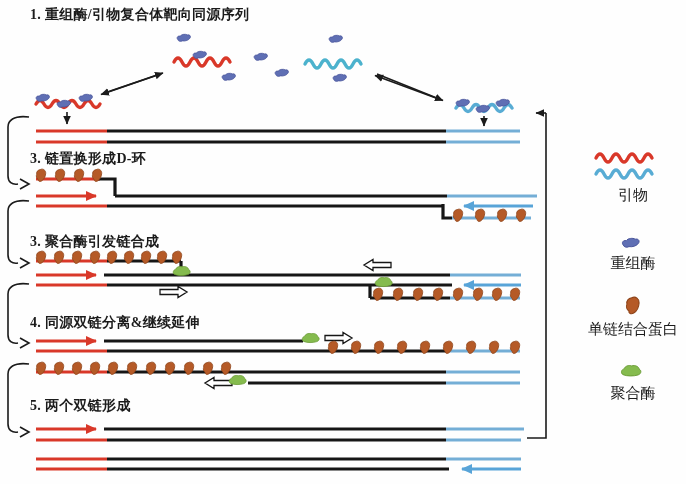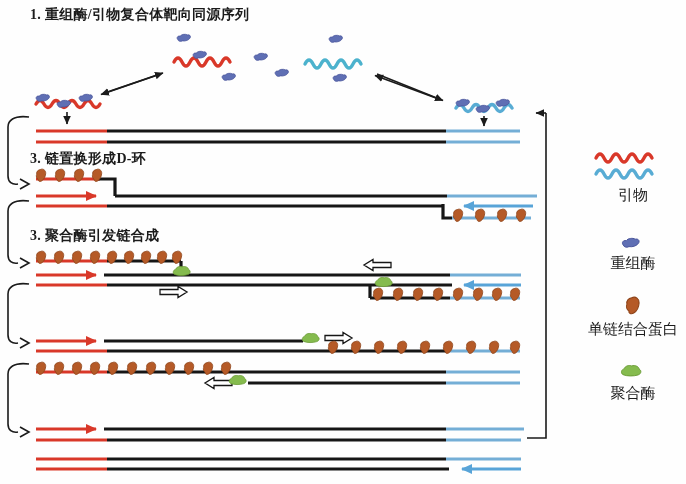--- a/index.html
+++ b/index.html
@@ -230,20 +230,22 @@
       <path class="wavy wr" d="M596,158 q4,-8 8,0 t8,0 t8,0 t8,0 t8,0 t8,0 t8,0"></path>
       <path class="wavy wb" d="M596,174 q4,-8 8,0 t8,0 t8,0 t8,0 t8,0 t8,0 t8,0"></path>
       <use href="#recP" transform="translate(621,238) scale(1.25)"></use>
       <use href="#ssbP" transform="translate(626,297) scale(1.35)"></use>
       <use href="#polP" transform="translate(620,365) scale(1.15)"></use>
     </g>
   </svg>
 
   <div class="step-label" style="left:30px;top:6px">1. 重组酶/引物复合体靶向同源序列</div>
   <div class="step-label" style="left:30px;top:150px">3. 链置换形成D-环</div>
-  <div class="step-label" style="left:30px;top:227px">3. 聚合酶引发链合成</div>
+  <div class="step-label" style="left:30px;top:233px">3. 聚合酶引发链合成</div>
+  <div class="step-label" style="left:30px;top:314px">4. 同源双链分离&amp;继续延伸</div>
+  <div class="step-label" style="left:30px;top:397px">5. 两个双链形成</div>
 
   <div class="legend-label" style="top:186px">引物</div>
   <div class="legend-label" style="top:254px">重组酶</div>
   <div class="legend-label" style="top:320px">单链结合蛋白</div>
   <div class="legend-label" style="top:384px">聚合酶</div>
 
 </div>
 
 </body></html>

